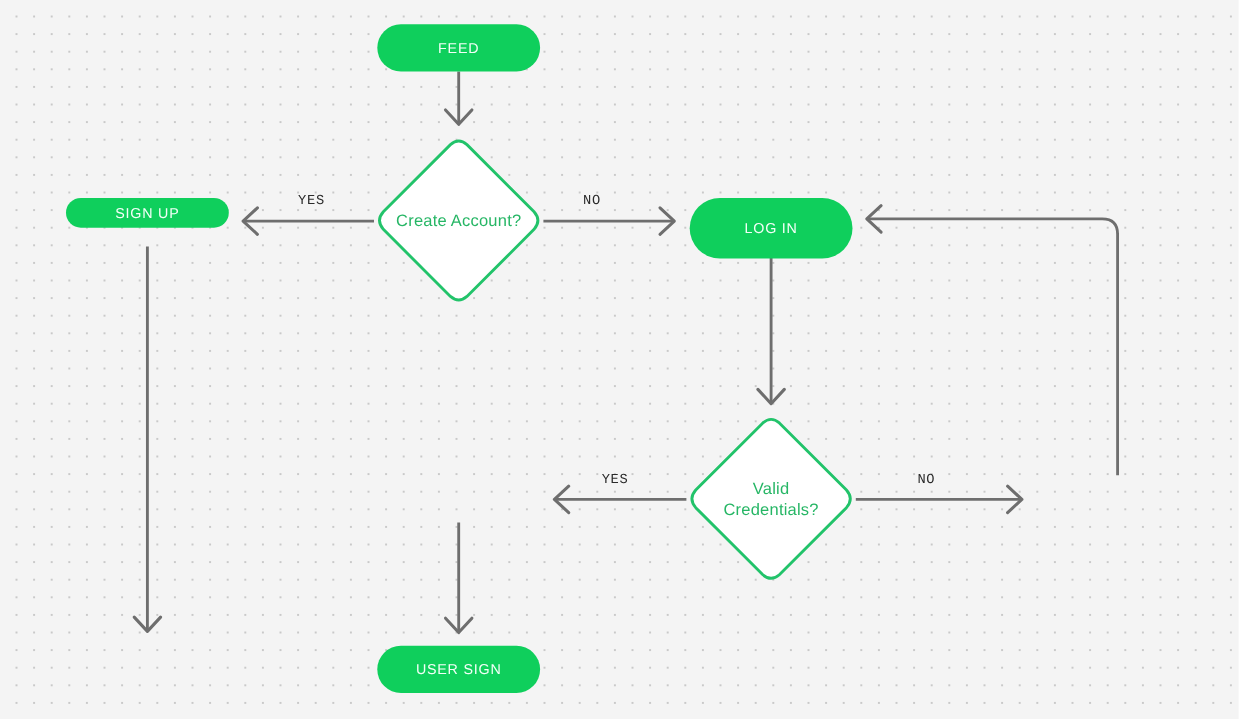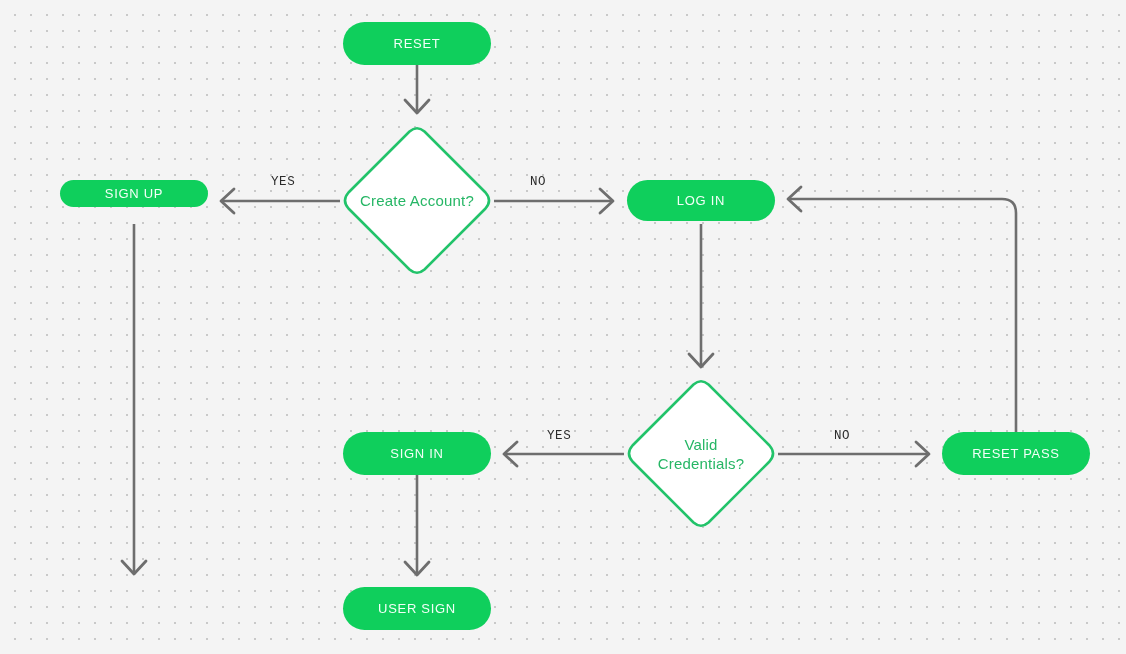--- a/index.html
+++ b/index.html
@@ -133,53 +133,47 @@
       <path d="M405 562 L417 575 L429 562" fill="none" stroke="#6e6e6e" stroke-width="2.8" stroke-linecap="round" stroke-linejoin="round"></path>
     </g>
 
     <g>
       <path d="M1016 432 L1016 213 Q1016 199 1002 199 L789 199" fill="none" stroke="#6e6e6e" stroke-width="2.6" stroke-linejoin="round"></path>
       <path d="M801 187 L788 199 L801 211" fill="none" stroke="#6e6e6e" stroke-width="2.8" stroke-linecap="round" stroke-linejoin="round"></path>
     </g>
   </svg>
 
   <div class="node pill" style="left:343px; top:22px; width:148px; height:43px;">
-    <span>RESET</span>
+    <span>FEED</span>
   </div>
 
   <div class="node diamond-wrap" style="left:342px; top:125px; width:150px; height:151px;">
     <svg class="diamond-shape" viewBox="0 0 150 151" xmlns="http://www.w3.org/2000/svg">
       <path d="M67.5 6.5 Q75 0 82.5 6.5 L143.5 67.5 Q150.5 75.5 143.5 83.5 L82.5 144.5 Q75 151 67.5 144.5 L6.5 83.5 Q-0.5 75.5 6.5 67.5 Z" fill="#ffffff" stroke="#22c36a" stroke-width="2.6"></path>
     </svg>
     <span class="diamond-label">Create Account?</span>
   </div>
 
   <div class="node pill" style="left:60px; top:180px; width:148px; height:27px;">
     <span>SIGN UP</span>
   </div>
 
-  <div class="node pill" style="left:627px; top:180px; width:148px; height:41px;">
+  <div class="node pill" style="left:627px; top:180px; width:148px; height:55px;">
     <span>LOG  IN</span>
   </div>
 
   <div class="node diamond-wrap" style="left:626px; top:378px; width:150px; height:151px;">
     <svg class="diamond-shape" viewBox="0 0 150 151" xmlns="http://www.w3.org/2000/svg">
       <path d="M67.5 6.5 Q75 0 82.5 6.5 L143.5 67.5 Q150.5 75.5 143.5 83.5 L82.5 144.5 Q75 151 67.5 144.5 L6.5 83.5 Q-0.5 75.5 6.5 67.5 Z" fill="#ffffff" stroke="#22c36a" stroke-width="2.6"></path>
     </svg>
     <span class="diamond-label" style="white-space:pre-line;">Valid
 Credentials?</span>
   </div>
 
-  <div class="node pill" style="left:343px; top:432px; width:148px; height:43px;">
-    <span>SIGN IN</span>
-  </div>
 
-  <div class="node pill" style="left:942px; top:432px; width:148px; height:43px;">
-    <span>RESET PASS</span>
-  </div>
 
 
   <div class="node pill" style="left:343px; top:587px; width:148px; height:43px;">
     <span>USER SIGN</span>
   </div>
 
   <div class="edge-label" style="left:271px; top:175px;">YES</div>
 
   <div class="edge-label" style="left:530px; top:175px;">NO</div>
 

